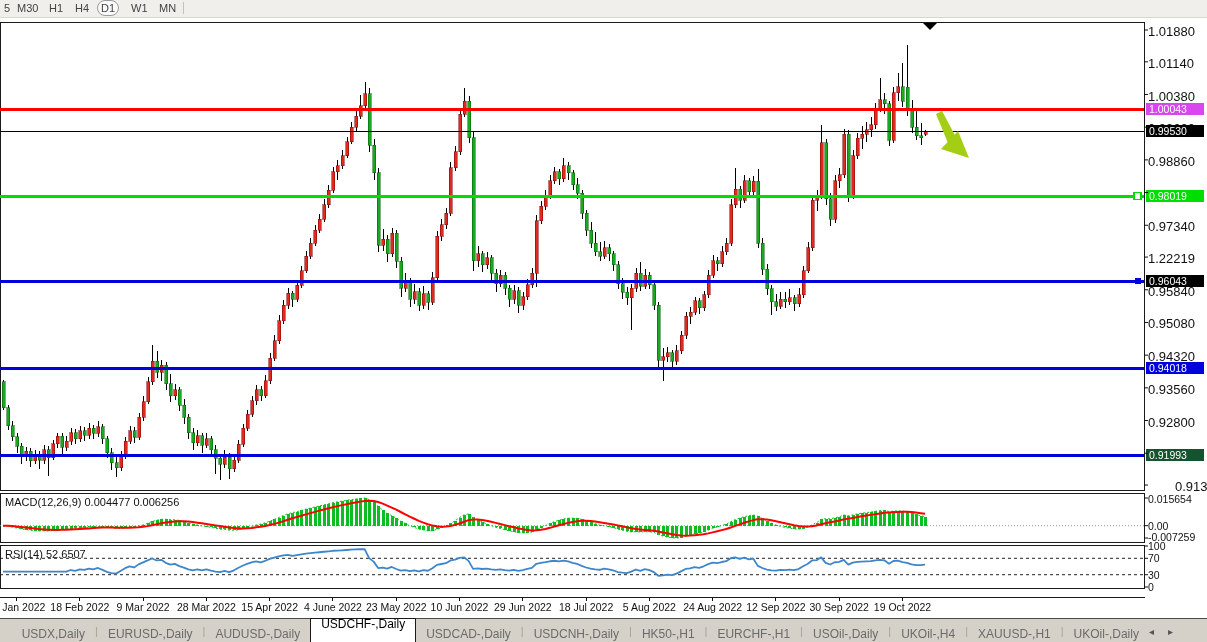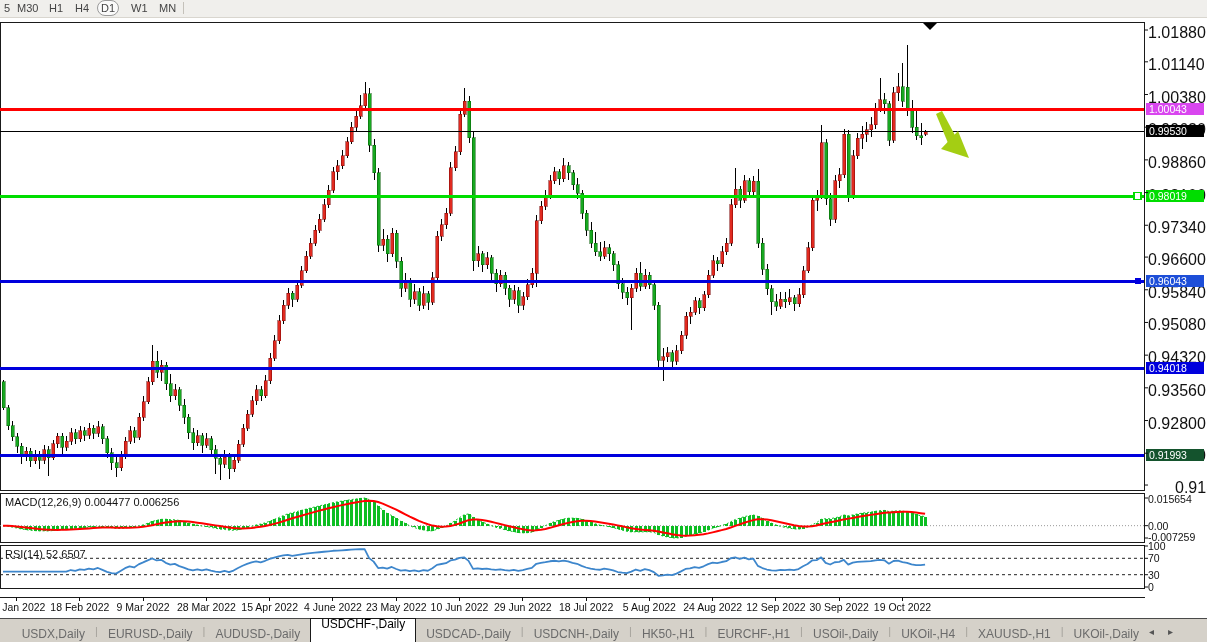--- a/index.html
+++ b/index.html
@@ -16,21 +16,21 @@
   #panel-macd{top:493px;width:1145px;height:50px;}
   #panel-rsi{top:545px;width:1145px;height:44px;}
   #xaxis-line{position:absolute;left:0;top:597px;width:1145px;height:1px;background:#1a1a1a;}
   
   #chart-title{position:absolute;left:8px;top:26px;font-size:11px;color:#111;white-space:pre;}
   #chart-title .num{margin-left:6px;}
   #macd-title,#rsi-title{position:absolute;left:5px;font-size:11px;color:#111;white-space:pre;}
   #macd-title{top:496px;}
   #rsi-title{top:548px;}
   
-  .ytick{position:absolute;left:1148px;width:56px;font-size:16px;color:#111;}
+  .ytick{position:absolute;left:1148px;width:56px;font-size:13px;color:#111;}
   .badge{position:absolute;left:1146px;width:58px;height:12px;line-height:12px;font-size:10.5px;color:#fff;text-align:left;padding-left:3px;box-sizing:border-box;}
   .indlab{position:absolute;left:1148px;font-size:10.5px;color:#111;}
   
   .dlabel{position:absolute;top:601px;width:90px;margin-left:-45px;text-align:center;font-size:10.5px;color:#111;white-space:nowrap;}
   
   #overlay{position:absolute;left:0;top:0;pointer-events:none;}
   
   #tabbar{position:absolute;left:0;top:618px;width:1207px;height:24px;background:#d5d1c9;border-top:1px solid #4a4a4a;display:flex;align-items:stretch;}
   #tabbar .pad{width:26px;}
   .tab{display:flex;align-items:center;padding:15px 10px;font-size:12px;color:#6b6b6b;cursor:pointer;white-space:nowrap;}
@@ -63,32 +63,32 @@
   <div id="rsi-title"><span>RSI(14)</span> <span>52.6507</span></div>
 
   <div id="axis-layer">
       <div class="ytick" style="top: 24px;">1.01880</div>
       <div class="ytick" style="top: 55.8274px;">1.01140</div>
       <div class="ytick" style="top: 88.515px;">1.00380</div>
       <div class="ytick" style="top: 121.203px;">0.99620</div>
       <div class="ytick" style="top: 153.89px;">0.98860</div>
       <div class="ytick" style="top: 186.578px;">0.98100</div>
       <div class="ytick" style="top: 219.265px;">0.97340</div>
-      <div class="ytick" style="top: 251.093px;">0.96600</div>
+      <div class="ytick" style="top: 251.093px;">1.22219</div>
       <div class="ytick" style="top: 283.78px;">0.95840</div>
       <div class="ytick" style="top: 316.468px;">0.95080</div>
       <div class="ytick" style="top: 349.156px;">0.94320</div>
       <div class="ytick" style="top: 381.843px;">0.93560</div>
       <div class="ytick" style="top: 414.531px;">0.92800</div>
       <div class="ytick" style="top: 447.218px;">0.92040</div>
       <div class="ytick" style="top: 479.046px; padding-left: 27px;">0.91300</div>
       <div class="badge" style="top: 103.009px; background: #d946ef;">1.00043</div>
       <div class="badge" style="top: 125.073px; background: rgb(0, 0, 0);">0.99530</div>
       <div class="badge" style="top: 190.062px; background: rgb(0, 221, 0);">0.98019</div>
-      <div class="badge" style="top: 275.049px; background: #1d4ed8;">0.96043</div>
+      <div class="badge" style="top: 275.049px; background: #000000;">0.96043</div>
       <div class="badge" style="top: 362.145px; background: rgb(0, 0, 221);">0.94018</div>
       <div class="badge" style="top: 449.24px; background: #14532d;">0.91993</div>
       <div class="indlab" style="top: 493px;">0.015654</div>
       <div class="indlab" style="top: 519.671px;">0.00</div>
       <div class="indlab" style="top: 531px;">-0.007259</div>
       <div class="indlab" style="top: 540px;">100</div>
       <div class="indlab" style="top: 552.3px;">70</div>
       <div class="indlab" style="top: 568.7px;">30</div>
       <div class="indlab" style="top: 581px;">0</div>
     </div>

